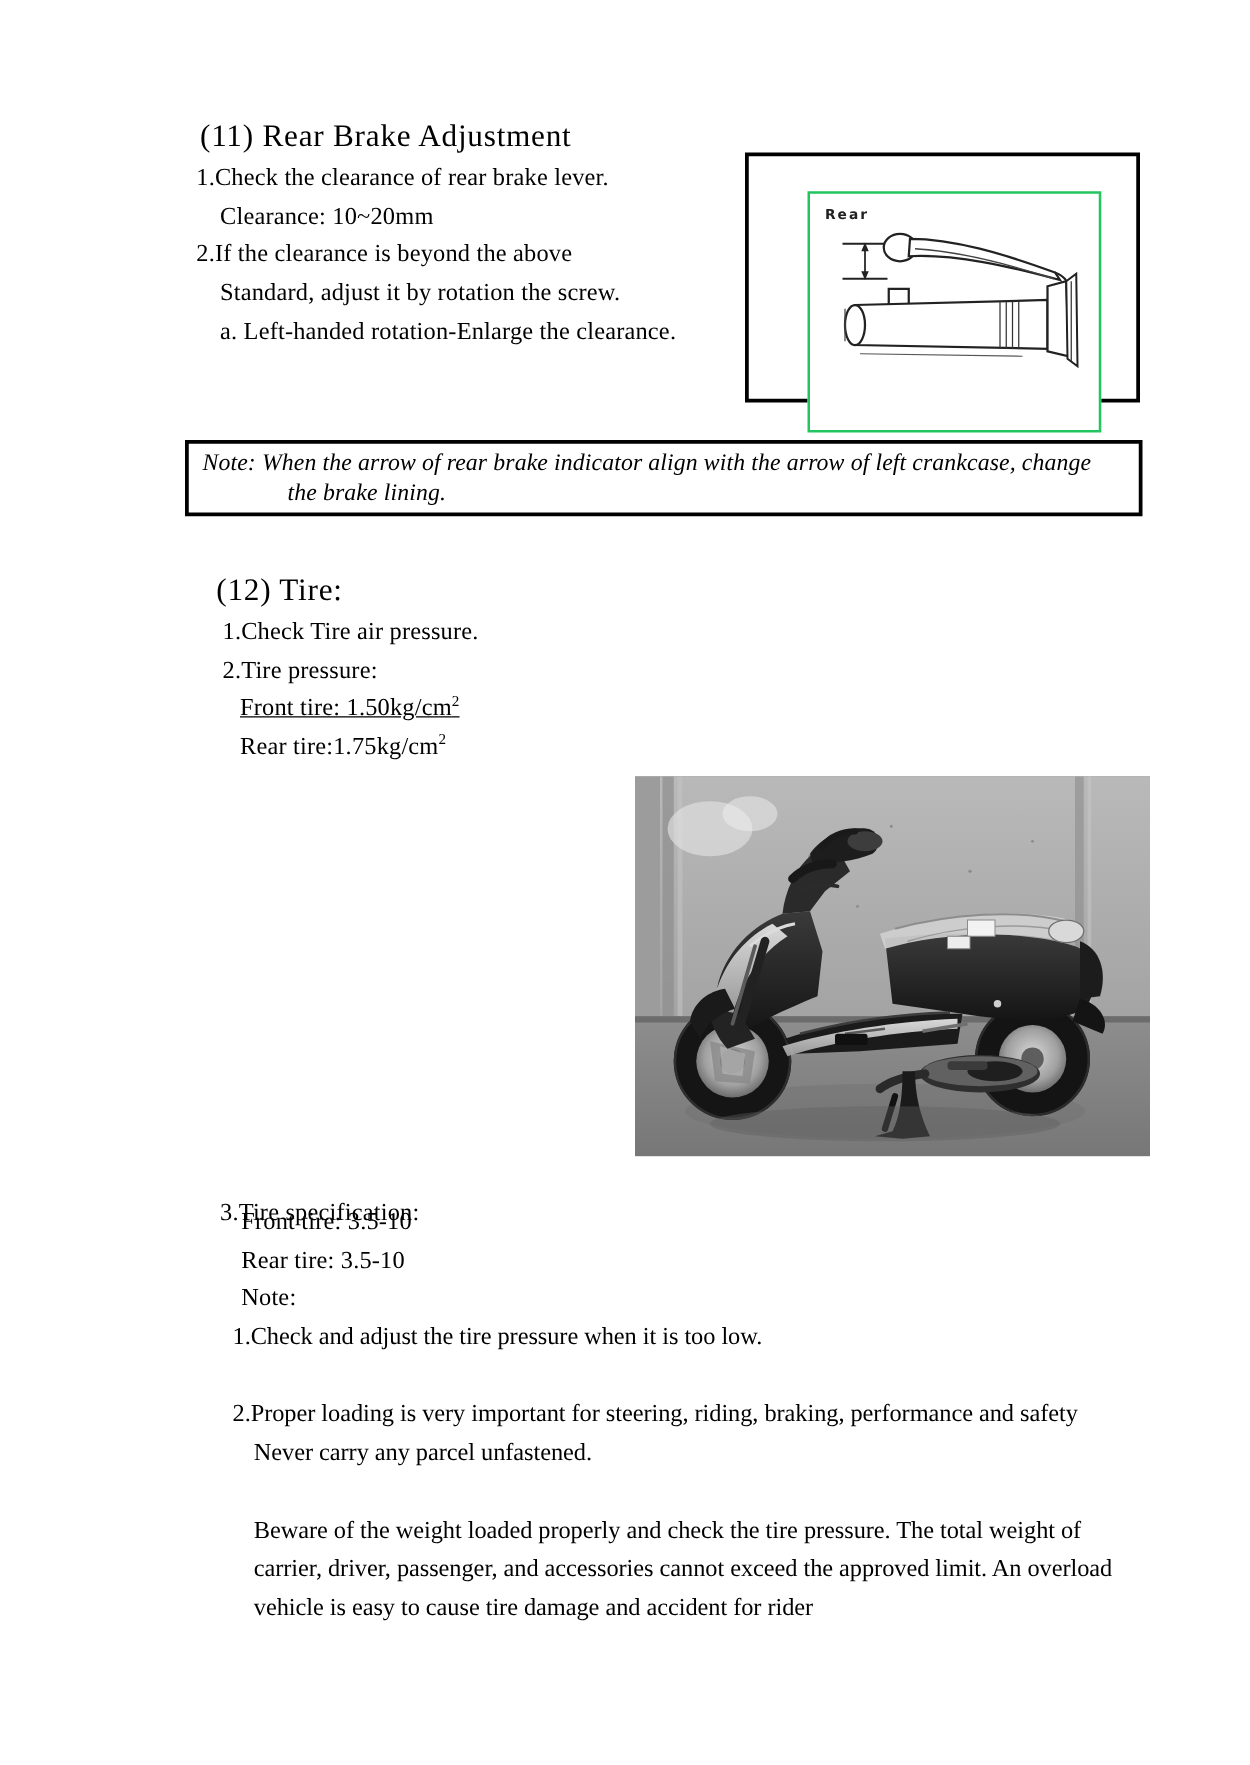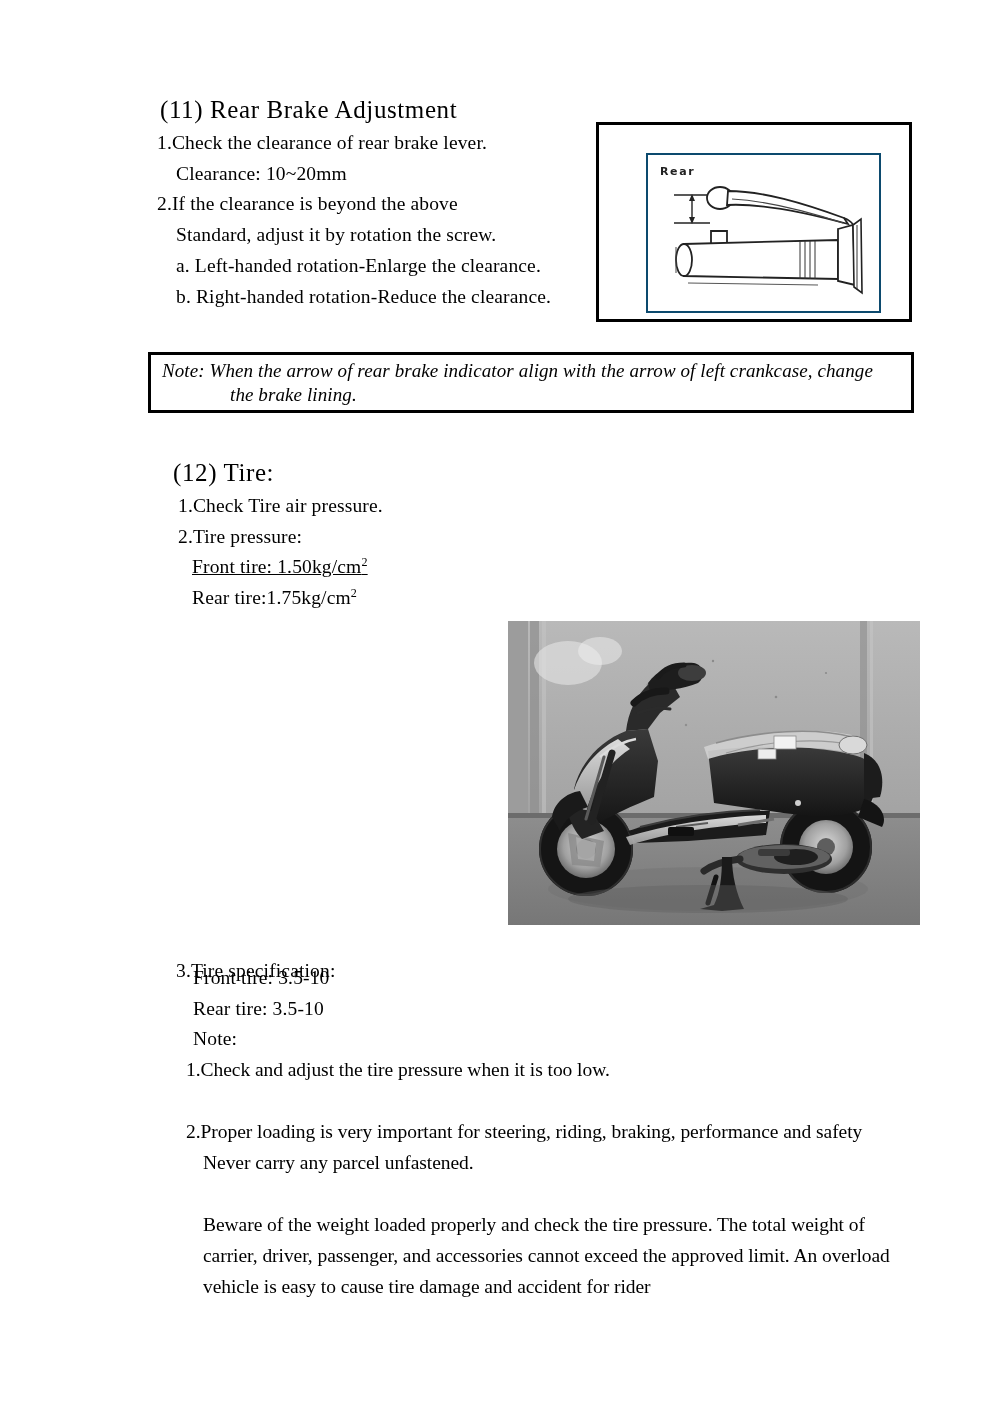--- a/index.html
+++ b/index.html
@@ -58,22 +58,22 @@
     height: 200px;
     border: 3px solid #000;
     background: #fff;
     box-sizing: border-box;
   }
   .fig-inner {
     position: absolute;
     left: 47px;
     top: 28px;
     width: 235px;
-    height: 160px;
-    border: 2px solid #0c4a6e;
+    height: 193px;
+    border: 2px solid #22c55e;
     background: #fff;
     box-sizing: border-box;
     overflow: hidden;
   }
   .fig-label {
     position: absolute;
     left: 12px;
     top: 10px;
     font-family: "DejaVu Sans", sans-serif;
     font-size: 11px;
@@ -162,21 +162,20 @@
 
 <div class="page">
 
   <div class="sec11-heading">(11) Rear Brake Adjustment</div>
 
   <div class="tline s11-l1">1.Check the clearance of rear brake lever.</div>
   <div class="tline s11-l2">Clearance: 10~20mm</div>
   <div class="tline s11-l3">2.If the clearance is beyond the above</div>
   <div class="tline s11-l4">Standard, adjust it by rotation the screw.</div>
   <div class="tline s11-l5">a. Left-handed rotation-Enlarge the clearance.</div>
-  <div class="tline s11-l6">b. Right-handed rotation-Reduce the clearance.</div>
 
   <div class="fig-outer">
     <div class="fig-inner">
       <div class="fig-label">Rear</div>
       <svg class="fig-svg" width="231" height="153" viewBox="0 0 231 153">
 
         <line x1="26" y1="40" x2="62" y2="40" stroke="#222" stroke-width="1.6"></line>
 
         <line x1="26" y1="68" x2="62" y2="68" stroke="#222" stroke-width="1.6"></line>
 

